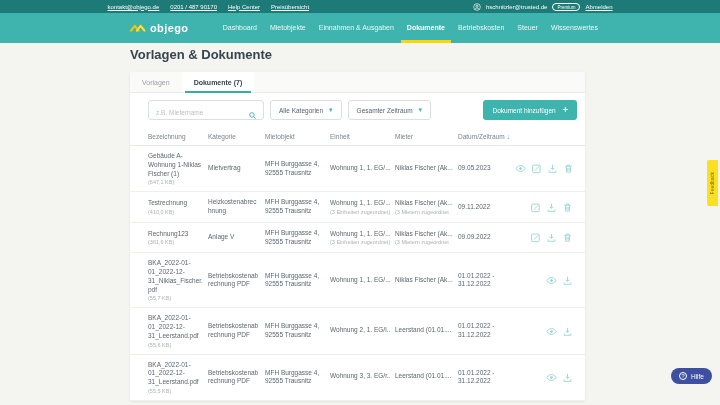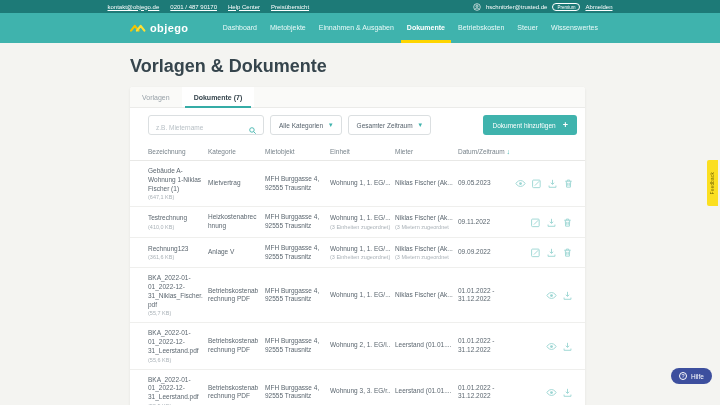--- a/index.html
+++ b/index.html
@@ -24,21 +24,21 @@
   .logo { display:flex; align-items:center; gap:4px; cursor:pointer; }
   .logo svg { width:16px; height:10px; }
   .logo-text { color:#fff; font-size:11px; font-weight:bold; letter-spacing:.4px; }
   .nav-items { display:flex; gap:13px; align-items:center; height:30px; }
   .nav-item { color:#eafaf9; font-size:7px; line-height:30px; height:30px; position:relative; cursor:pointer; white-space:nowrap; }
   .nav-item.active { color:#fff; font-weight:bold; }
   .nav-item.active::after { content:""; position:absolute; left:-6px; right:-6px; bottom:0; height:3px; background:#fed500; }
 
   
   .content { margin-left:130px; width:455px; }
-  h1 { font-size:18px; color:#36454d; margin:13px 0 10px; font-weight:bold; }
+  h1 { font-size:13px; color:#36454d; margin:4px 0 10px; font-weight:bold; }
   .card { width:455px; background:#fff; border-radius:3px; box-shadow:0 1px 3px rgba(0,0,0,.07); }
 
   .tabstrip { display:flex; height:21px; background:#fafaf8; border-bottom:1px solid #ebebe9; border-radius:3px 3px 0 0; }
   .tab { padding:0 12px; line-height:21px; font-size:7px; color:#98a1a8; position:relative; cursor:pointer; white-space:nowrap; }
   .tab.active { color:#36454d; font-weight:bold; background:#fff; }
   .tab.active::after { content:""; position:absolute; left:3px; right:3px; bottom:-1px; height:2px; background:#35aca6; }
 
   .filterbar { display:flex; align-items:center; gap:6px; padding:7px 8px 7px 18px; }
   .search { position:relative; width:116px; height:20px; border:1px solid #dbdfe1; border-radius:3px; background:#fff; }
   .search input { border:0; outline:none; background:transparent; width:96px; height:100%; padding-left:7px; font-size:6.5px; color:#55616b; font-family:"Liberation Sans", sans-serif; }

